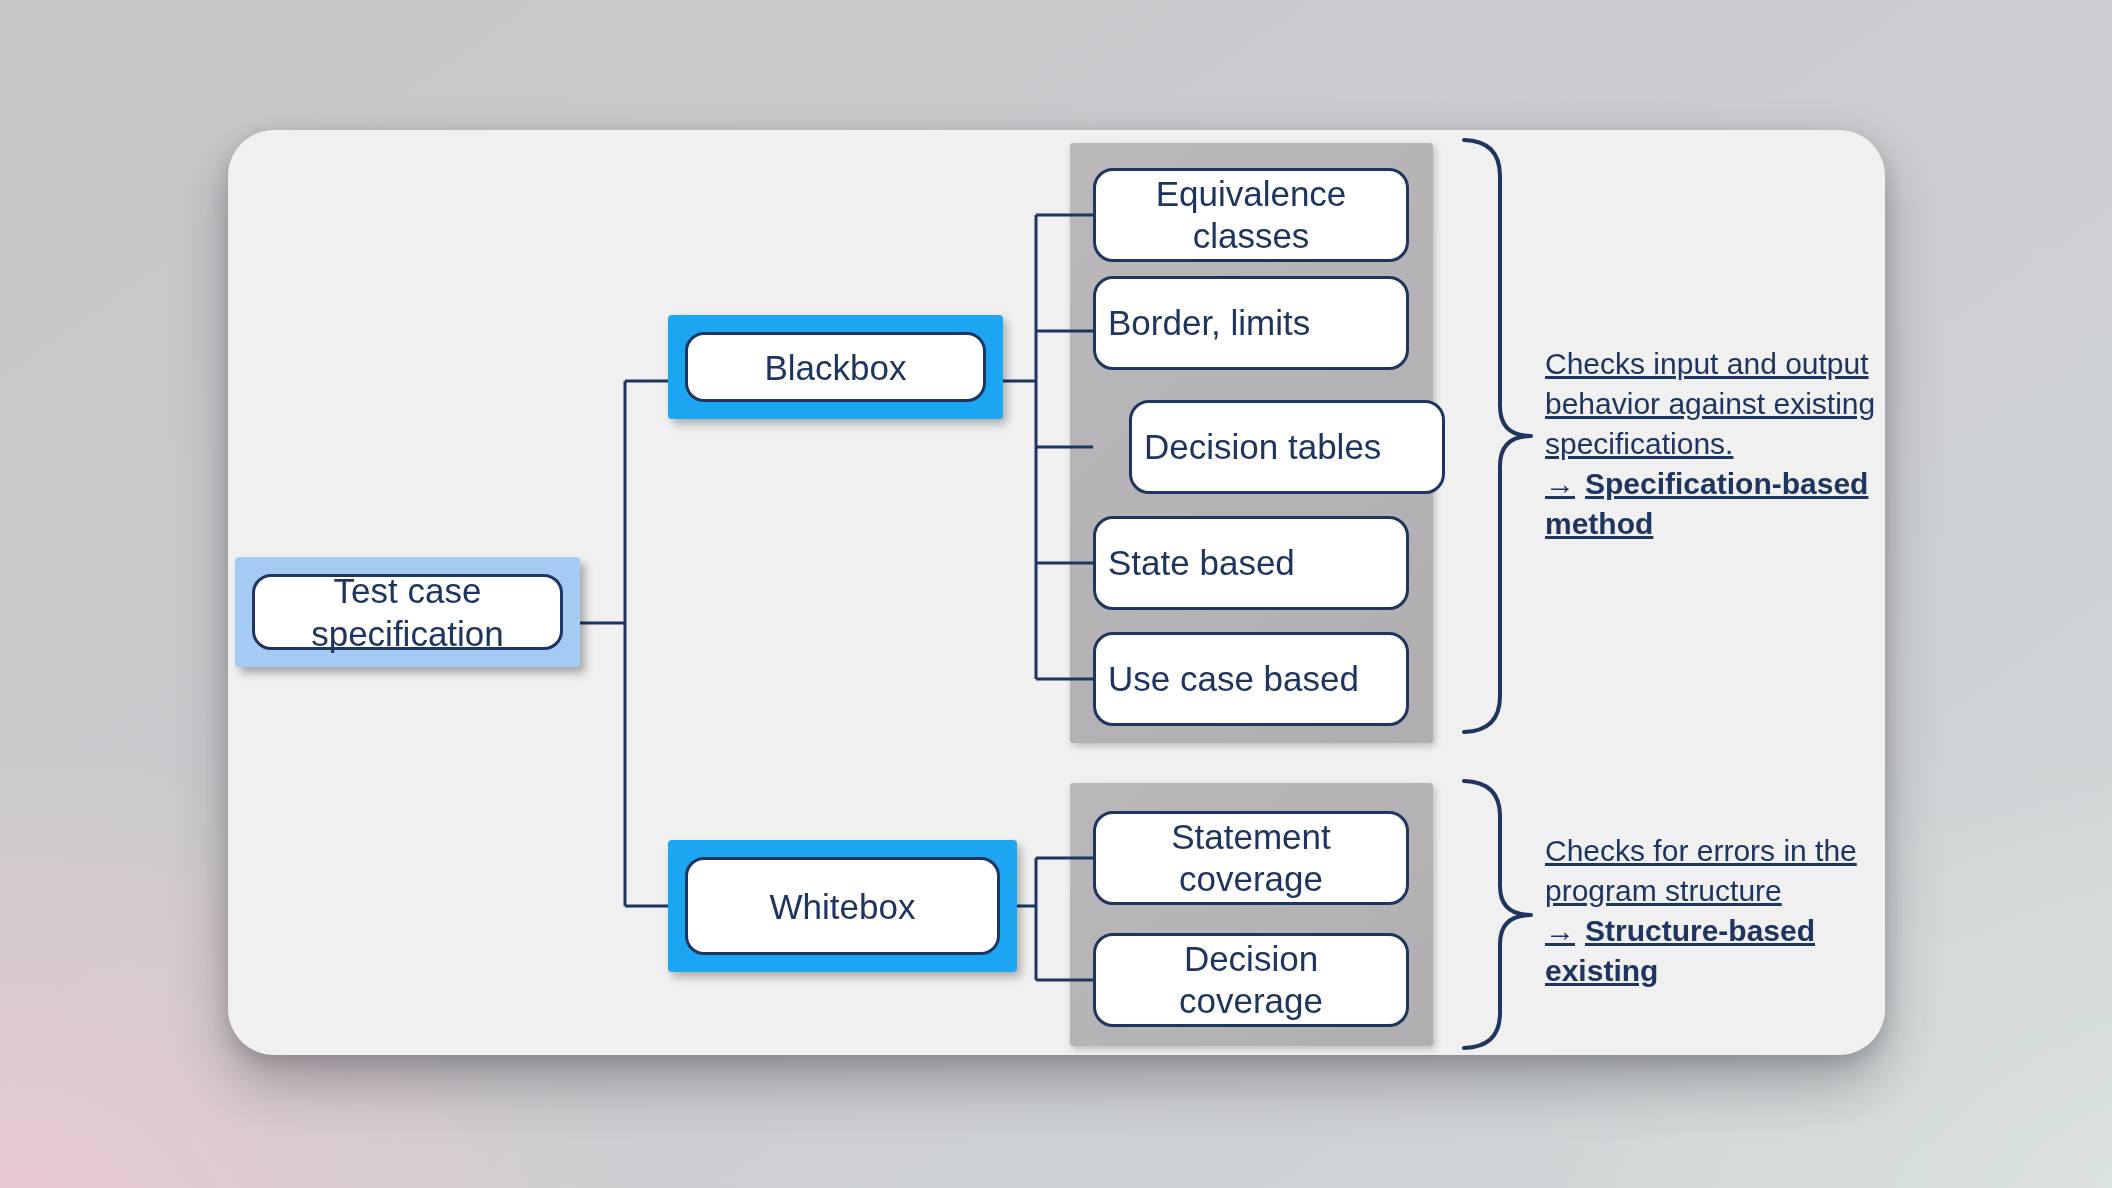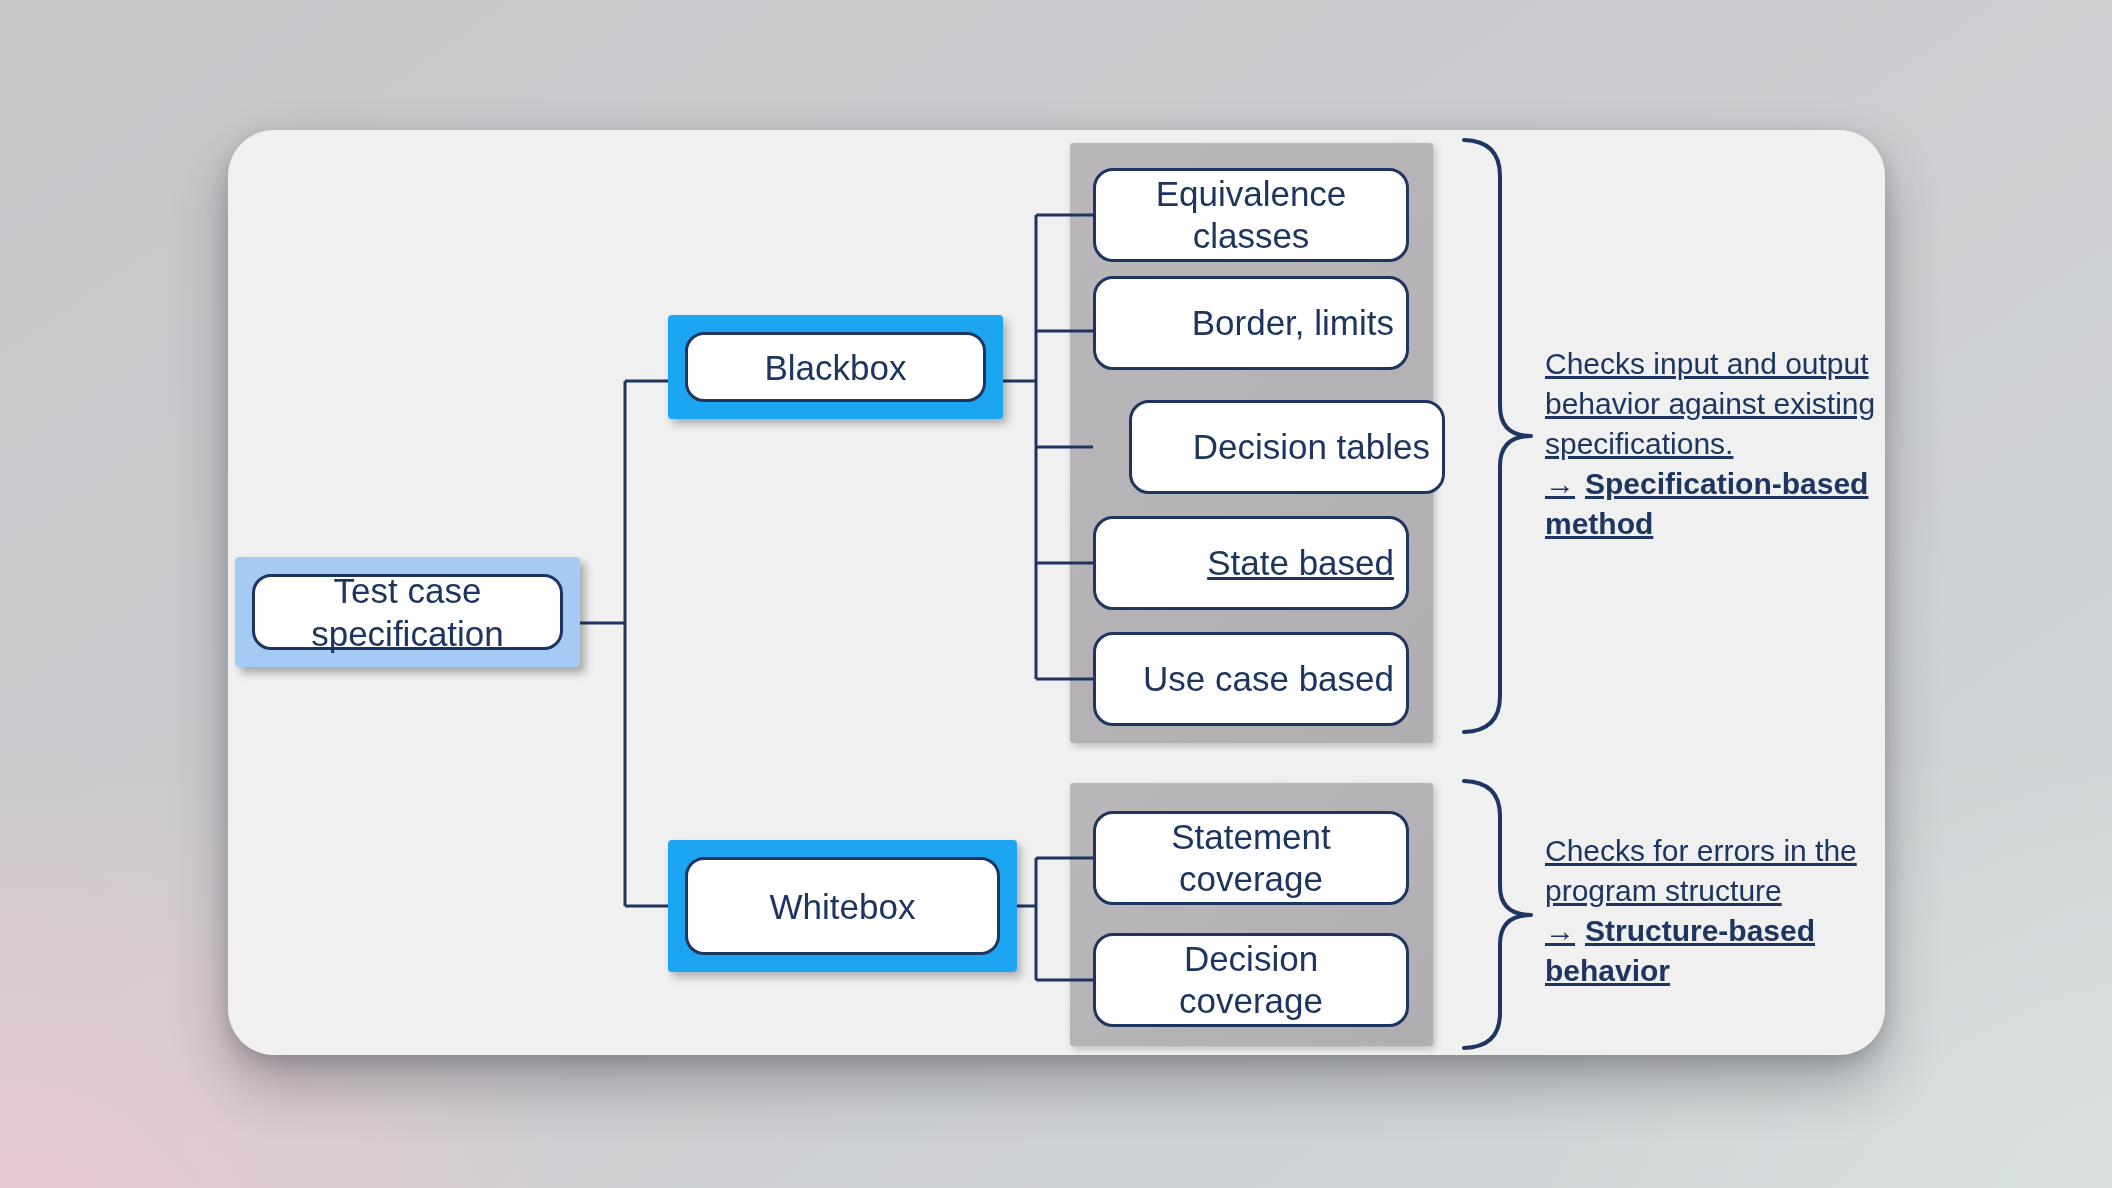--- a/index.html
+++ b/index.html
@@ -35,21 +35,21 @@
   .node-outer.branch{background:var(--bright-blue);box-shadow:4px 5px 9px rgba(0,0,0,0.28);}
   .node-inner{
     position:absolute;left:17px;top:17px;right:17px;bottom:17px;
     background:#fff;border:3px solid var(--navy);border-radius:19px;
     display:flex;align-items:center;justify-content:center;text-align:center;
     color:var(--navy);font-size:35px;line-height:43px;
   }
   .leaf{
     position:absolute;left:1093px;width:316px;height:94px;z-index:4;
     background:#fff;border:3px solid var(--navy);border-radius:20px;
-    display:flex;align-items:center;justify-content:flex-end;text-align:center;
+    display:flex;align-items:center;justify-content:flex-start;text-align:center;
     color:var(--navy);font-size:35px;line-height:42px;padding:0 12px;
   }
   .note{
     position:absolute;width:356px;color:var(--navy);
     font-size:30px;line-height:40px;z-index:4;
   }
   .note .bold-line{font-weight:bold;}
   .note .arrow{font-weight:bold;margin-right:10px;}
 </style>
 </head>
@@ -104,21 +104,21 @@
 
   <div class="leaf" style="top:168px;">
     <span>Equivalence classes</span>
   </div>
   <div class="leaf" style="top:276px;">
     <span>Border, limits</span>
   </div>
   <div class="leaf" style="top:400px;margin-left:36px;">
     <span>Decision tables</span>
   </div>
-  <div class="leaf" style="top:516px;text-decoration:underline;">
+  <div class="leaf" style="top:516px;">
     <span>State based</span>
   </div>
   <div class="leaf" style="top:632px;">
     <span>Use case based</span>
   </div>
 
   <div class="leaf" style="top:811px;">
     <span>Statement coverage</span>
   </div>
   <div class="leaf" style="top:933px;">
@@ -127,17 +127,17 @@
 
   <div class="note" style="left:1545px;top:344px;text-decoration:underline;">
     <div>Checks input and output behavior against existing specifications.</div>
     <div class="bold-line">
       <span class="arrow">→</span><span>Specification-based method</span>
     </div>
   </div>
   <div class="note" style="left:1545px;top:831px;text-decoration:underline;">
     <div>Checks for errors in the program structure</div>
     <div class="bold-line">
-      <span class="arrow">→</span><span>Structure-based behavior</span>
+      <span class="arrow">→</span><span>Structure-based existing</span>
     </div>
   </div>
 
 </div>
 
 </body></html>

